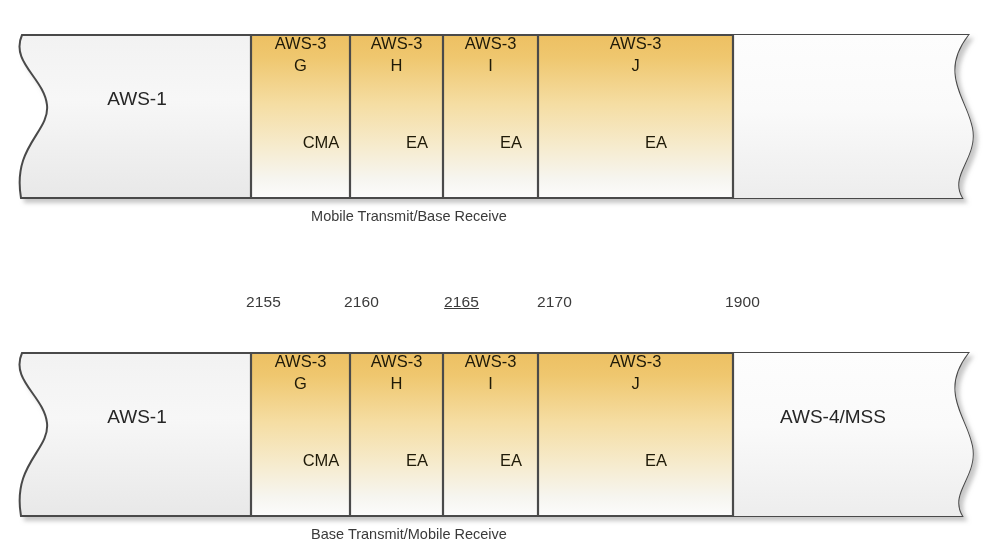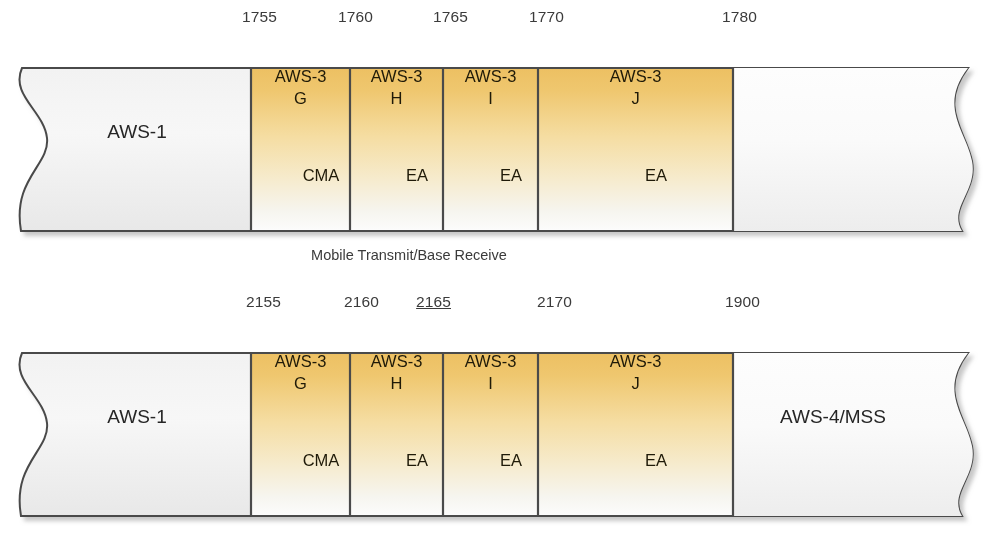--- a/index.html
+++ b/index.html
@@ -121,39 +121,32 @@
     margin-left: 41px;
   }
 
   
   .caption {
     position: relative;
     width: 818px;
     text-align: center;
     font-size: 14.5px;
     color: #3a3a3a;
-    margin-top: 11px;
+    margin-top: 5px;
     height: 22px;
     line-height: 22px;
   }
 </style>
 </head>
 <body>
 
 <div class="diagram">
 
   <div class="band-group" id="band-group-0">
 
-    <div class="tick-row">
-      <span class="tick-label" style="left:277px;">1755</span>
-      <span class="tick-label" style="left:373px;">1760</span>
-      <span class="tick-label" style="left:468px;">1765</span>
-      <span class="tick-label" style="left:564px;">1770</span>
-      <span class="tick-label" style="left:757px;">1780</span>
-    </div>
 
     <div class="bar-wrap">
       <svg class="bar-svg" width="994" height="210" viewBox="0 0 994 210">
         <defs>
           <linearGradient id="gblk0" x1="0" y1="0" x2="0" y2="1">
             <stop offset="0%" stop-color="#edc062"></stop>
             <stop offset="14%" stop-color="#efc76f"></stop>
             <stop offset="42%" stop-color="#f5dda2"></stop>
             <stop offset="68%" stop-color="#f6ebcd"></stop>
             <stop offset="88%" stop-color="#f6f5ef"></stop>
@@ -240,21 +233,21 @@
     </div>
 
     <div class="caption">Mobile Transmit/Base Receive</div>
   </div>
 
   <div class="band-group" id="band-group-1">
 
     <div class="tick-row">
       <span class="tick-label" style="left:281px;">2155</span>
       <span class="tick-label" style="left:379px;">2160</span>
-      <span class="tick-label" style="left:451px;text-decoration:underline;">2165</span>
+      <span class="tick-label" style="left:479px;text-decoration:underline;">2165</span>
       <span class="tick-label" style="left:572px;">2170</span>
       <span class="tick-label" style="left:760px;">1900</span>
     </div>
 
     <div class="bar-wrap">
       <svg class="bar-svg" width="994" height="210" viewBox="0 0 994 210">
         <defs>
           <linearGradient id="gblk1" x1="0" y1="0" x2="0" y2="1">
             <stop offset="0%" stop-color="#edc062"></stop>
             <stop offset="14%" stop-color="#efc76f"></stop>
@@ -337,15 +330,16 @@
           <div class="block-letter">J</div>
           <div class="block-area">EA</div>
         </div>
 
         <div class="edge-seg" style="left:717px; width:232px;">
           <span class="edge-label">AWS-4/MSS</span>
         </div>
       </div>
     </div>
 
+    <div class="caption">Base Transmit/Mobile Receive</div>
   </div>
 
 </div>
 
 </body></html>

